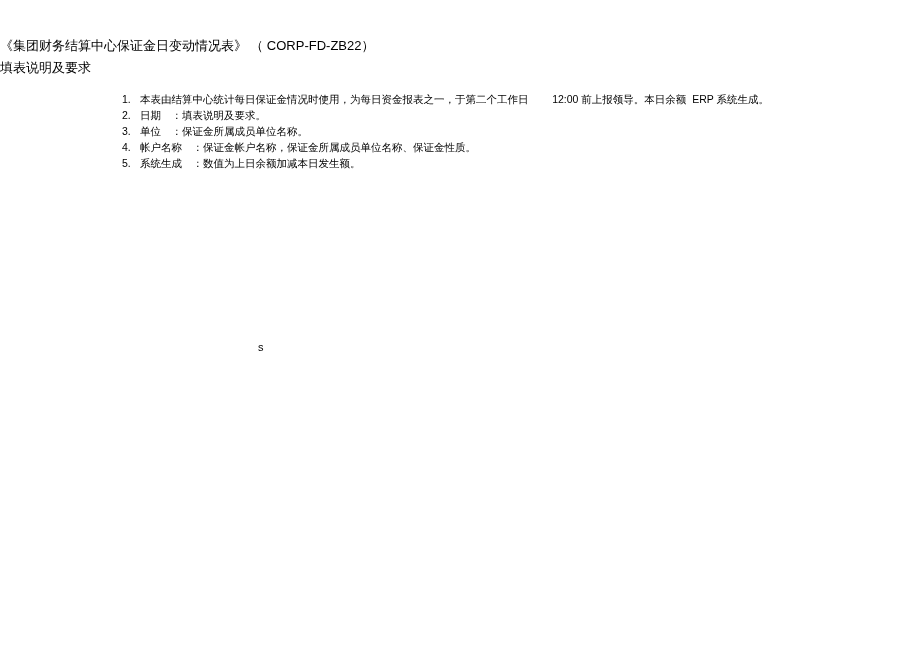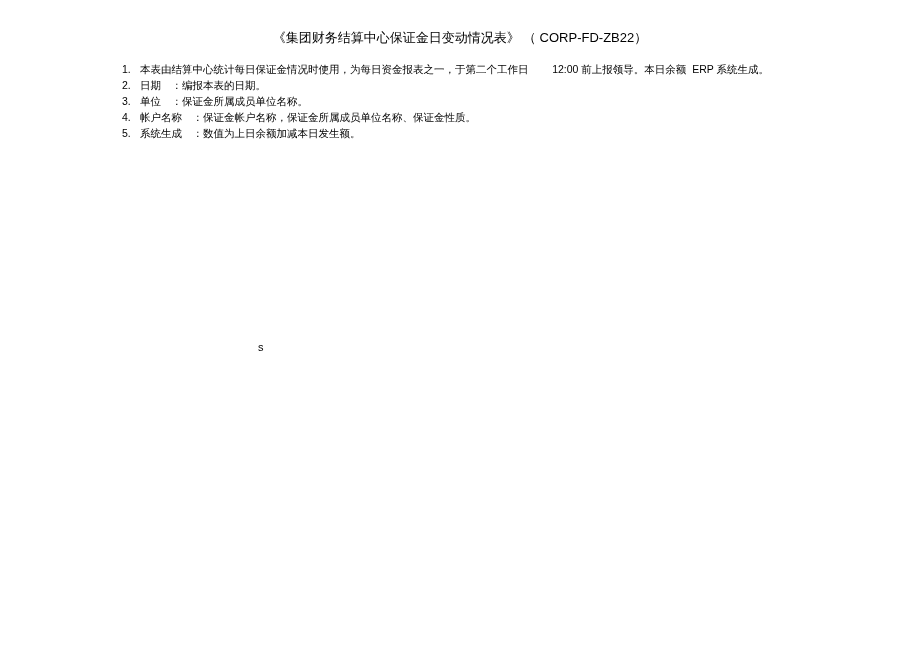--- a/index.html
+++ b/index.html
@@ -10,22 +10,21 @@
     body {
       width: 920px;
       height: 651px;
       background: #ffffff;
       font-family: "SimSun", "宋体", serif;
       font-size: 11px;
       color: #000000;
       position: relative;
     }
     .title-block {
-      text-align: center;
-      padding-top: 28px;
+      padding-top: 36px;
       padding-bottom: 14px;
     }
     .title-line1 {
       font-size: 13px;
       line-height: 20px;
     }
     .title-code {
       font-family: Arial, sans-serif;
     }
     .title-line2 {
@@ -66,33 +65,34 @@
       font-size: 11px;
     }
   </style>
 </head>
 <body>
 
 <div class="title-block">
   <div class="title-line1">
     <span>《集团财务结算中心保证金日变动情况表》 （</span><span class="title-code"> CORP-FD-ZB22</span><span>）</span>
   </div>
+  <div class="title-line2">填表说明及要求</div>
 </div>
 
 <div class="list">
   <div class="list-item">
     <span class="num">1.</span>
     <span class="li-text">
       <span class="part">本表由结算中心统计每日保证金情况时使用，为每日资金报表之一，于第二个工作日</span><span class="part">         </span><span class="part arial">12:00 </span><span class="part">前上报领导。本日余额</span><span class="part arial">  ERP </span><span class="part">系统生成。</span>
     </span>
   </div>
   <div class="list-item">
     <span class="num">2.</span>
     <span class="li-text">
-      <span class="part">日期    ：编报本表的日期。</span>
+      <span class="part">日期    ：填表说明及要求。</span>
     </span>
   </div>
   <div class="list-item">
     <span class="num">3.</span>
     <span class="li-text">
       <span class="part">单位    ：保证金所属成员单位名称。</span>
     </span>
   </div>
   <div class="list-item">
     <span class="num">4.</span>

